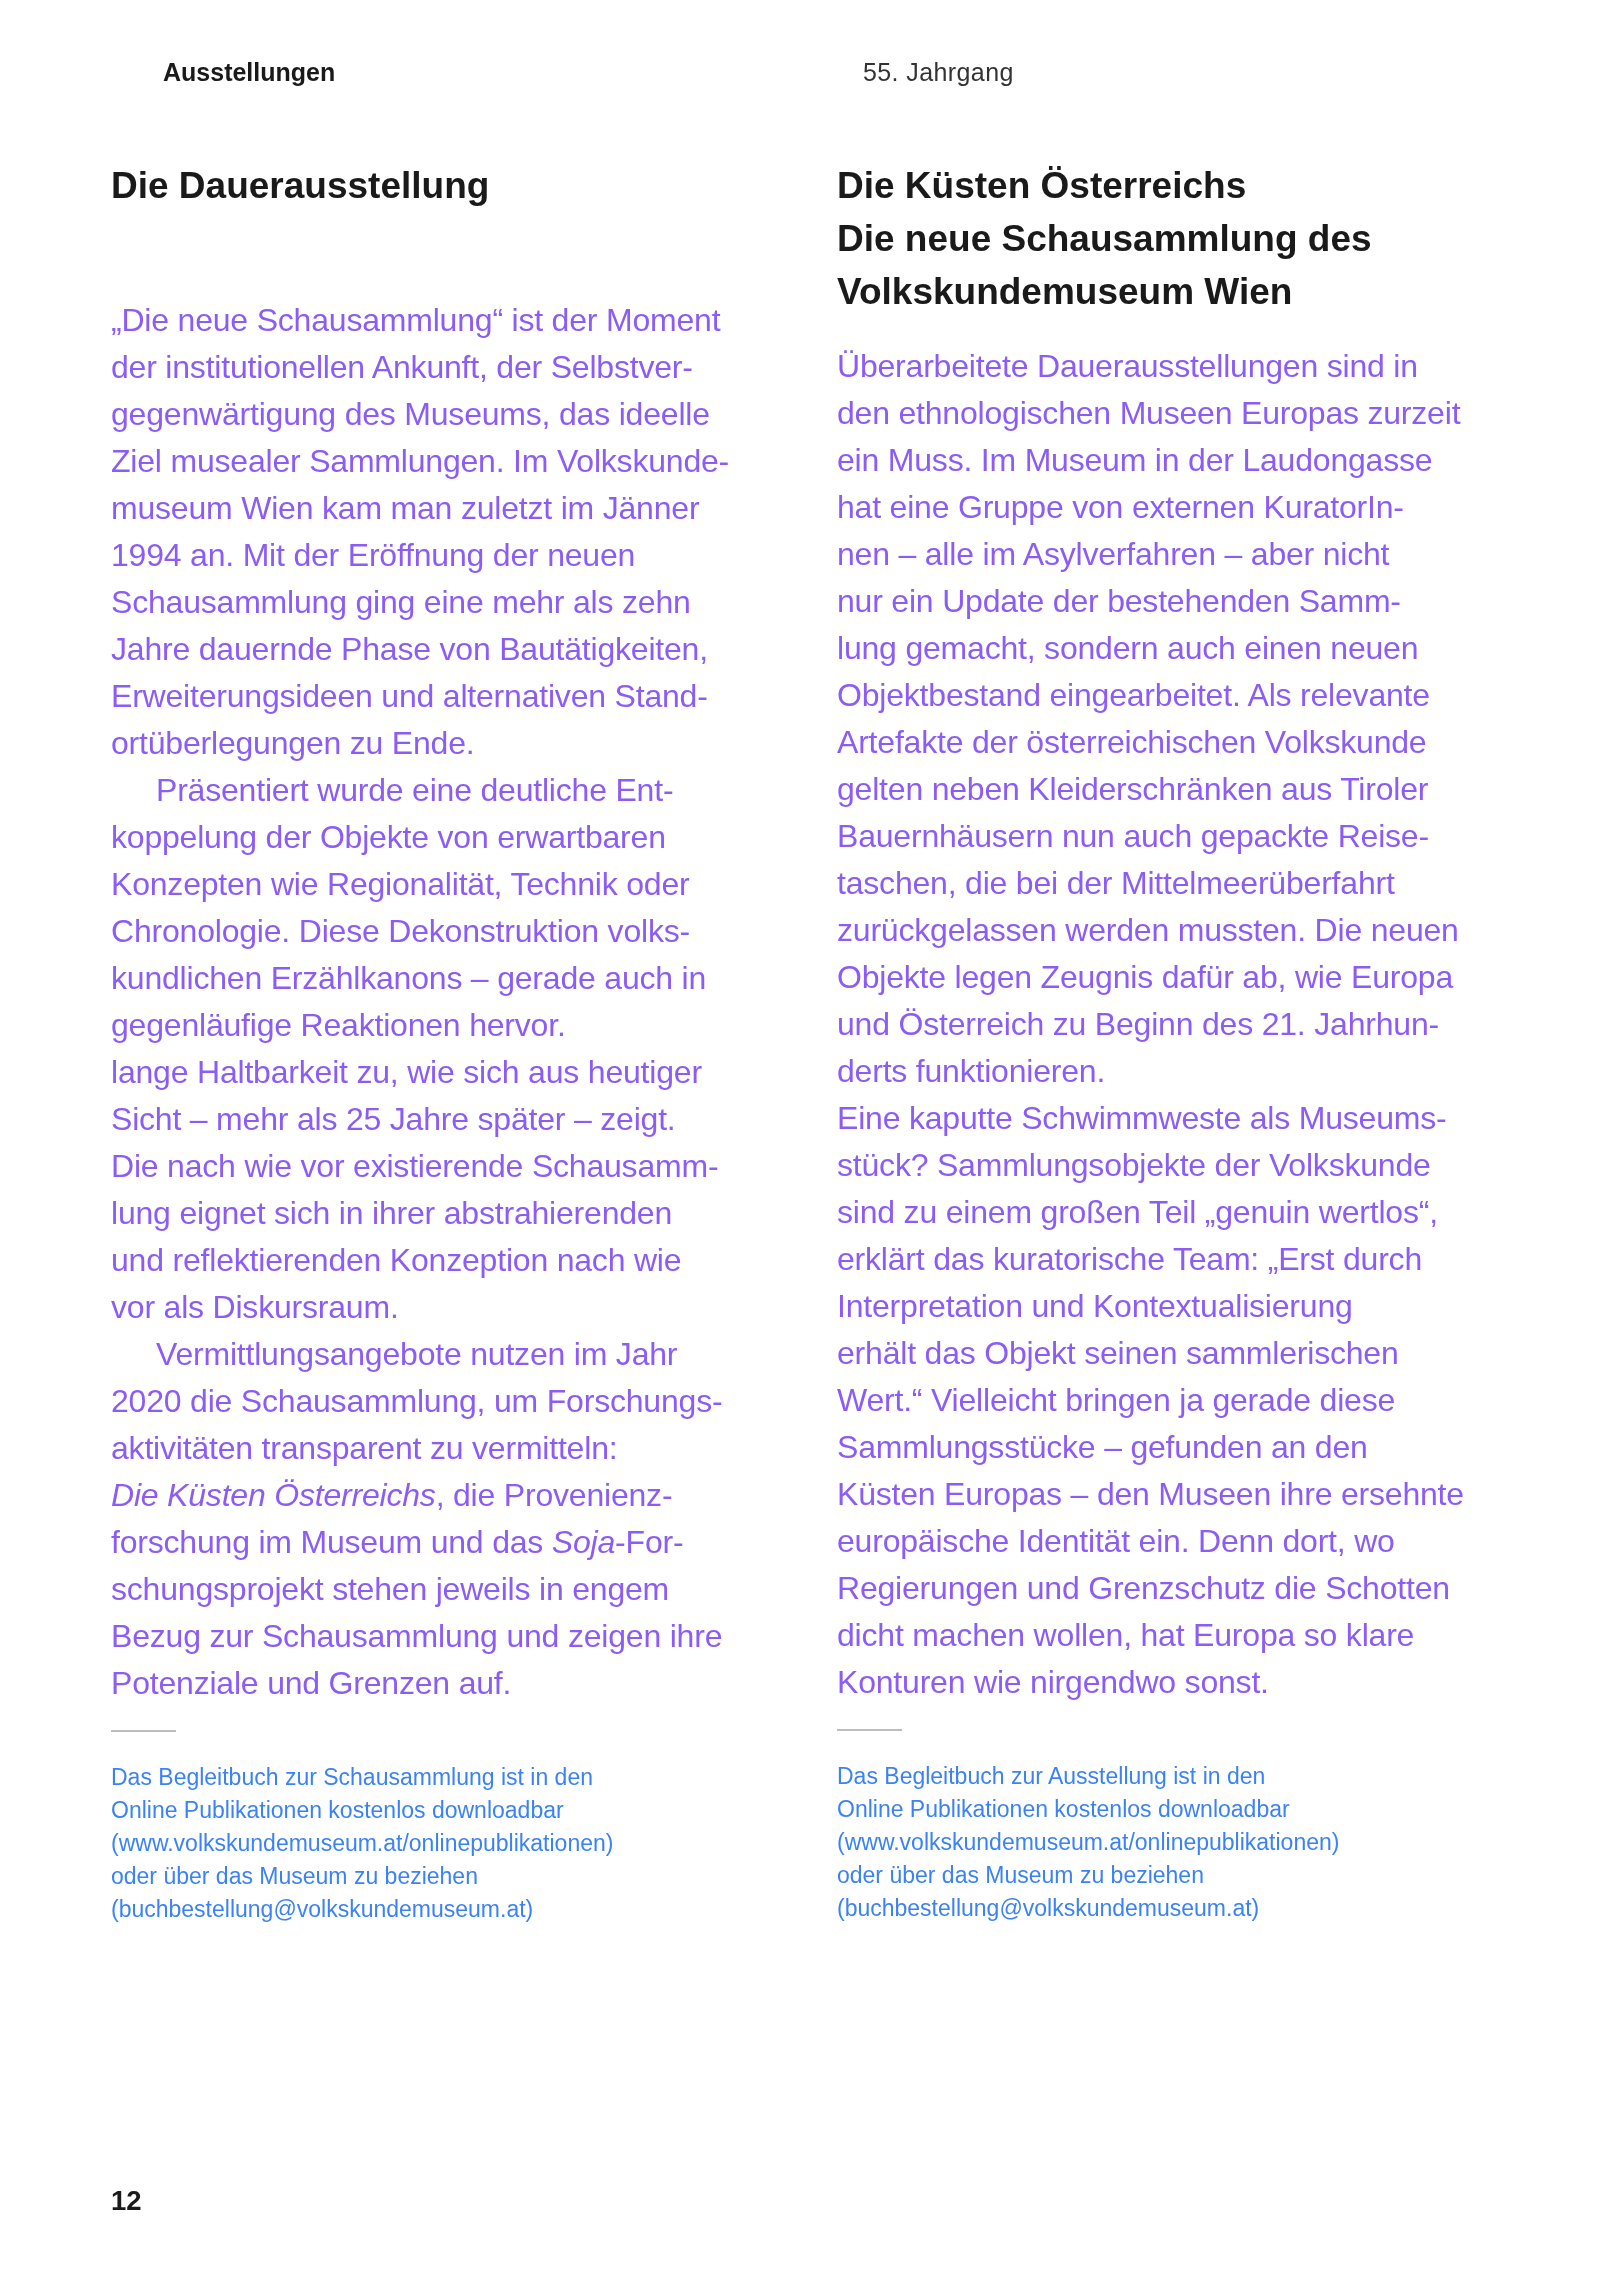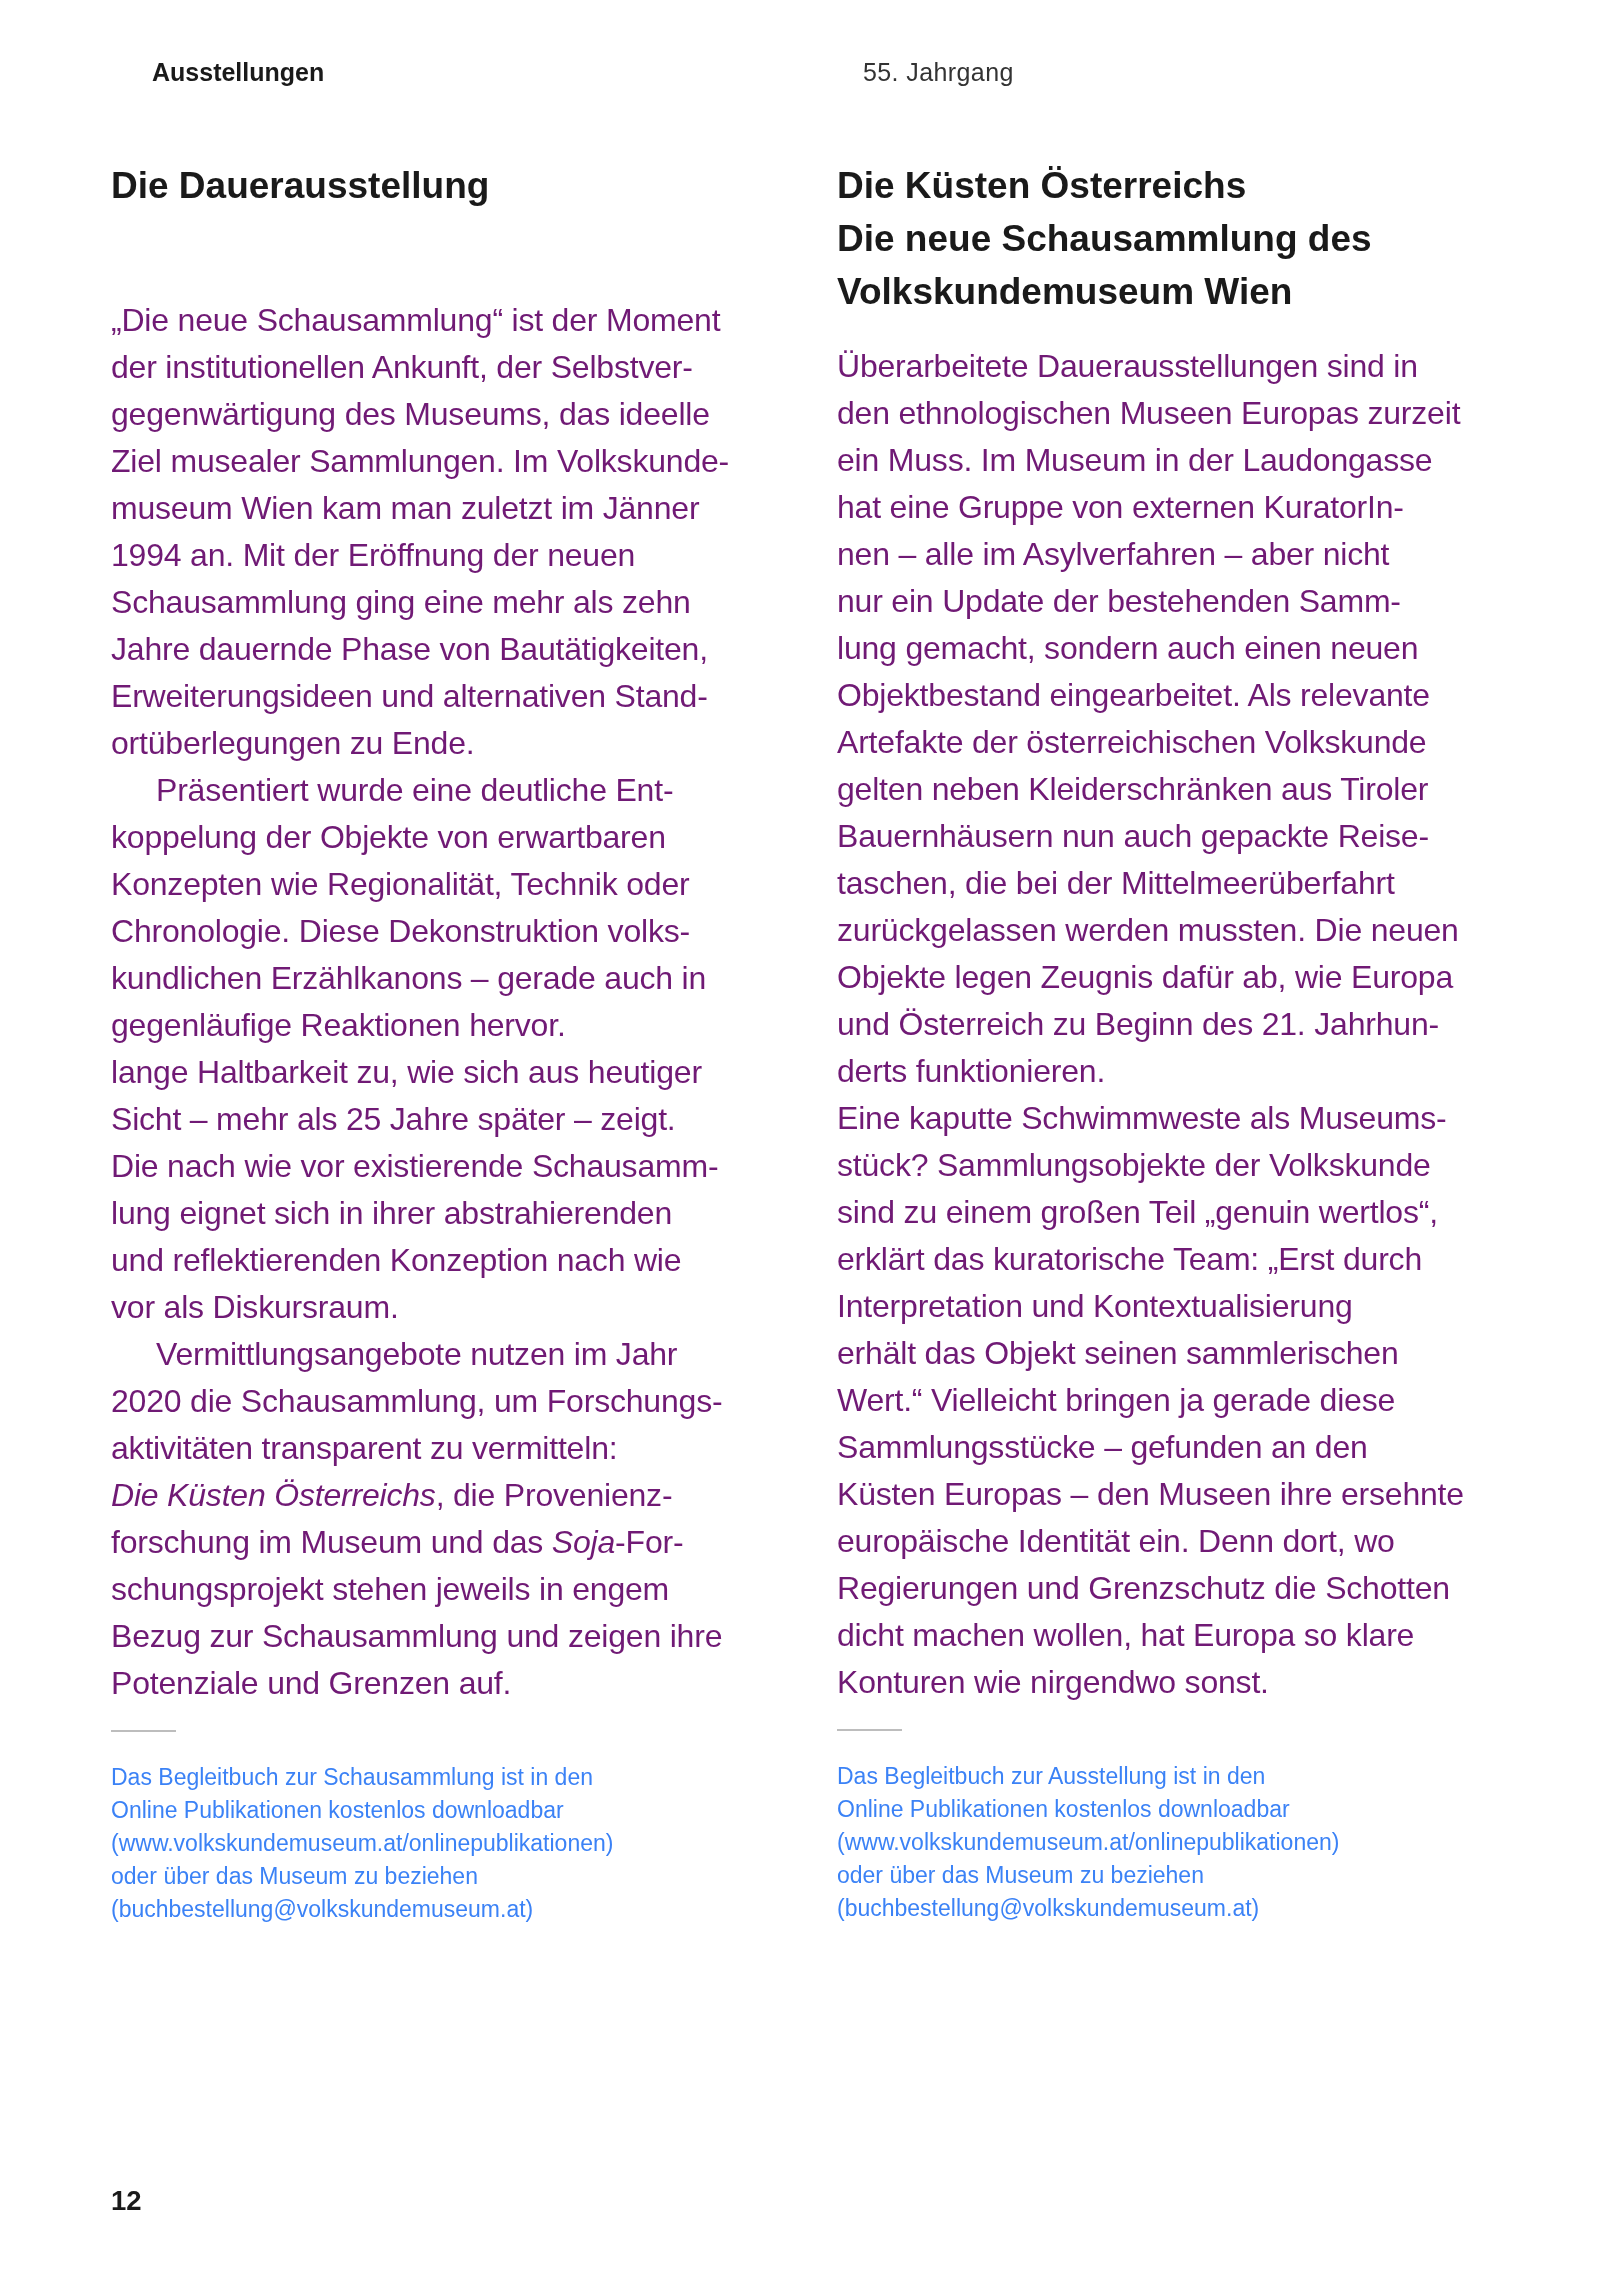--- a/index.html
+++ b/index.html
@@ -1,26 +1,26 @@
 <!DOCTYPE html>
 <html style="font-size:13px"><head>
 <meta charset="utf-8">
 <style>
   html, body { margin: 0; padding: 0; background: #ffffff; }
   body { width: 1618px; height: 2295px; position: relative; overflow: hidden;
          font-family: "Liberation Sans", sans-serif; color: #1a1a1a; }
   .running-head { position: absolute; top: 58px; font-size: 25px; }
-  .rh-left { left: 152px; font-weight: bold; }
+  .rh-left { left: 163px; font-weight: bold; }
   .rh-right { left: 863px; color: #333; letter-spacing: 0.4px; }
   .col { position: absolute; top: 159px; width: 680px; }
   .col-left { left: 111px; }
   .col-right { left: 837px; }
   h1.article-title { margin: 0; font-size: 37px; font-weight: bold; line-height: 53px; color: #1a1a1a; }
   .title-line { display: block; }
-  .body-text { margin: 0; font-size: 32px; line-height: 47px; color: #701a75; letter-spacing: -0.2px; }
+  .body-text { margin: 0; font-size: 32px; line-height: 47px; color: #8b5cf6; letter-spacing: -0.2px; }
   .col-left .body-text { margin-top: 85px; }
   .col-right .body-text { margin-top: 25px; }
   .line { display: block; white-space: nowrap; }
   .indent { padding-left: 45px; }
   .ital { font-style: italic; }
   .note-rule { display: block; width: 65px; height: 2.4px; background: #bdbdbd; margin: 22.7px 0 29px 0; }
   .footnote { font-size: 23px; line-height: 33px; color: #3b82f6; }
   .page-number { position: absolute; left: 111px; top: 2185px; font-size: 27.5px; font-weight: bold; }
 </style>
 </head>

